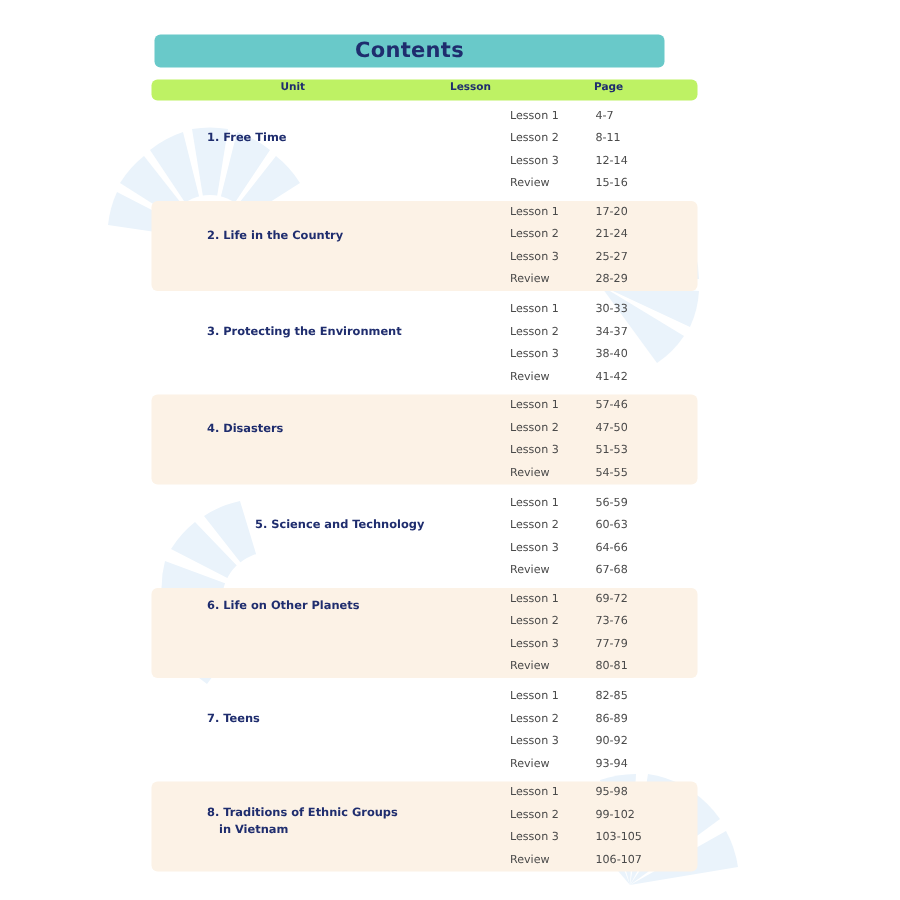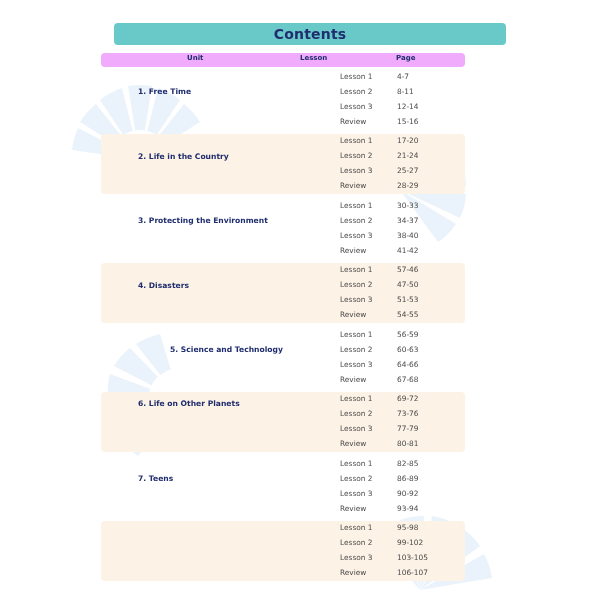--- a/index.html
+++ b/index.html
@@ -1,22 +1,22 @@
 <!DOCTYPE html>
 <html><head>
 <meta charset="utf-8">
 <style>
   html, body { margin:0; padding:0; }
   body { width:600px; height:600px; background:#ffffff; position:relative; overflow:hidden;
          font-family:"DejaVu Sans", "Liberation Sans", sans-serif; }
   .deco { position:absolute; pointer-events:none; }
-  .title-bar { position:absolute; left:114px; top:23px; width:392px; height:22px; background:#69c9c9;
+  .title-bar { position:absolute; left:103px; top:23px; width:340px; height:22px; background:#69c9c9;
                border-radius:4px; display:flex; align-items:center; justify-content:center; }
   .title-bar span { color:#1f2d6e; font-size:14px; font-weight:bold; letter-spacing:0.2px; }
-  .header-bar { position:absolute; left:101px; top:53px; width:364px; height:14px; background:#f0abfc;
+  .header-bar { position:absolute; left:101px; top:53px; width:364px; height:14px; background:#bef264;
                 border-radius:4px; }
   .header-bar span { position:absolute; top:1px; font-size:7px; font-weight:bold; color:#1f2d6e; }
   .hdr-unit { left:86px; }
   .hdr-lesson { left:199px; }
   .hdr-page { left:295px; }
   .unit-block { position:absolute; left:101px; width:364px; height:60px; border-radius:4px; }
   .unit-block.shaded { background:#fcf2e6; }
   .unit-title { position:absolute; left:37px; font-size:7.6px; font-weight:bold; color:#1f2d6e; line-height:11px; }
   .lesson-row { position:absolute; left:198px; font-size:7.4px; color:#4a4a4a; width:160px; height:15px; }
   .lesson-row .lname { position:absolute; left:0;margin-left:41px; }
@@ -208,20 +208,24 @@
       <span class="lname">Lesson 3</span>
       <span class="lpage">90-92</span>
     </div>
   <div class="lesson-row" style="top:47px;">
       <span class="lname">Review</span>
       <span class="lpage">93-94</span>
     </div>
 </div>
 
 <div class="unit-block shaded" style="top:521px;">
+  <div class="unit-title" style="top:15px;">
+    <div>8. Traditions of Ethnic Groups</div>
+    <div style="padding-left:8px;">in Vietnam</div>
+  </div>
   <div class="lesson-row" style="top:2px;">
       <span class="lname">Lesson 1</span>
       <span class="lpage">95-98</span>
     </div>
   <div class="lesson-row" style="top:17px;">
       <span class="lname">Lesson 2</span>
       <span class="lpage">99-102</span>
     </div>
   <div class="lesson-row" style="top:32px;">
       <span class="lname">Lesson 3</span>

